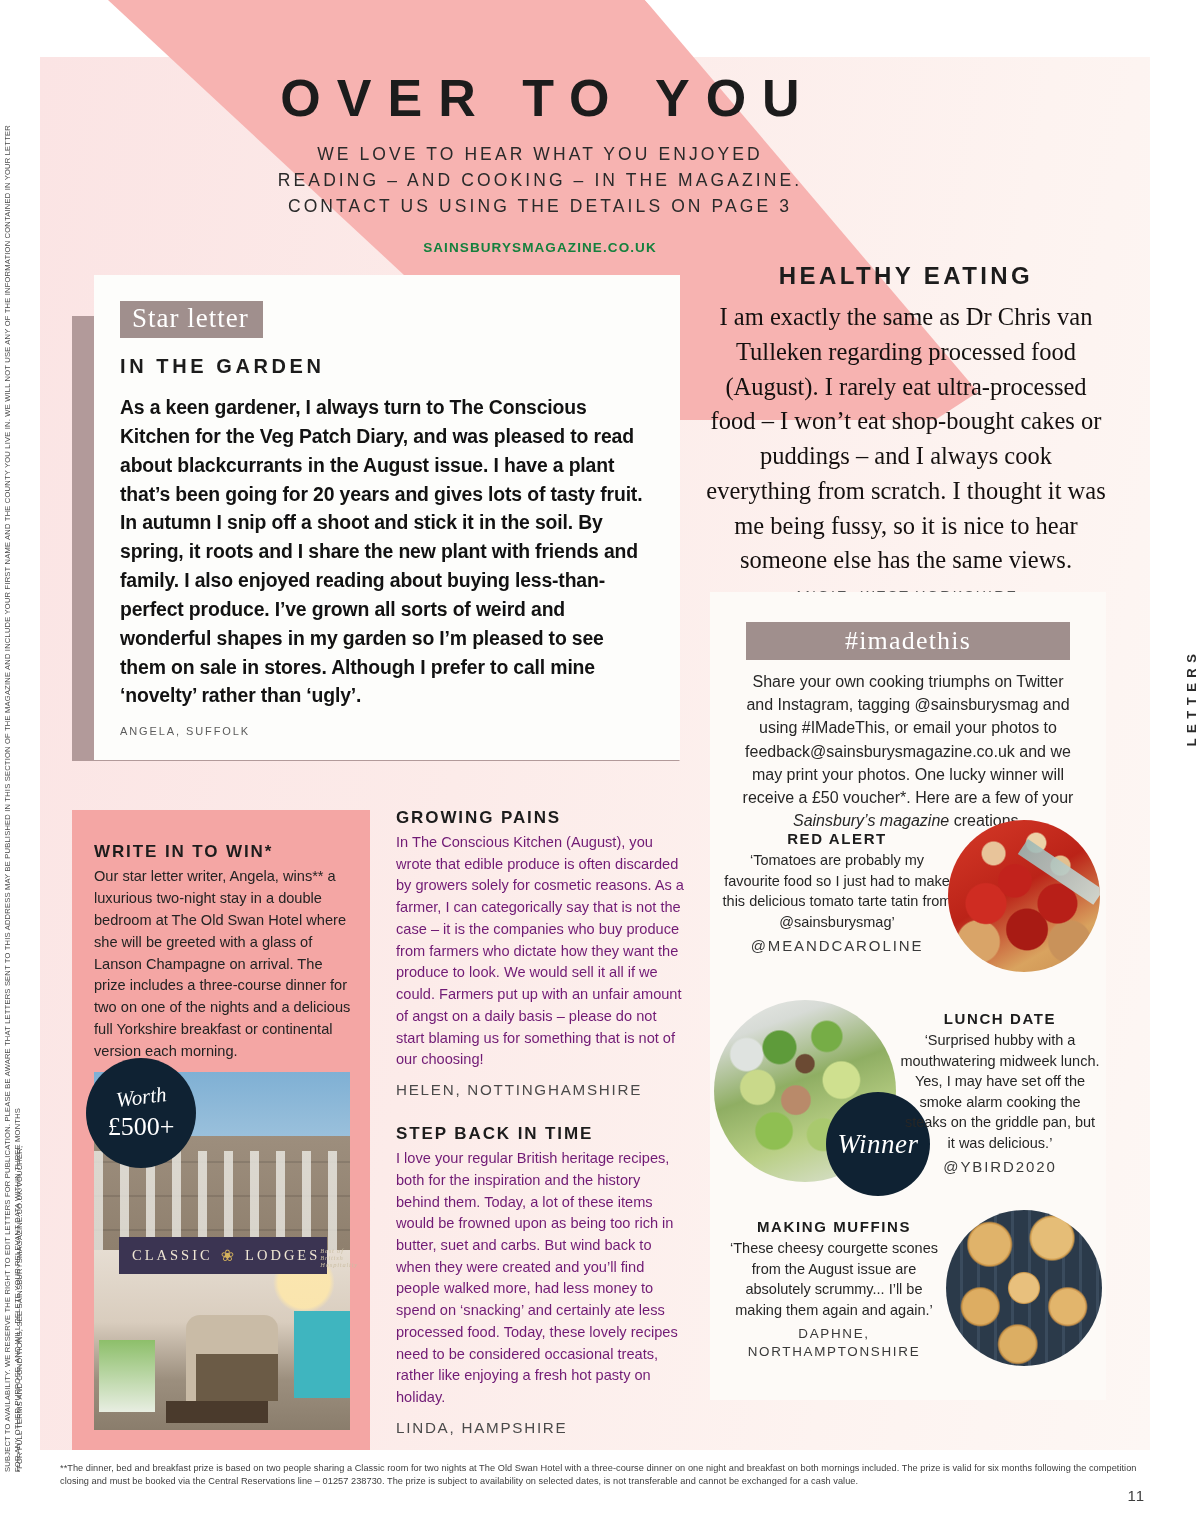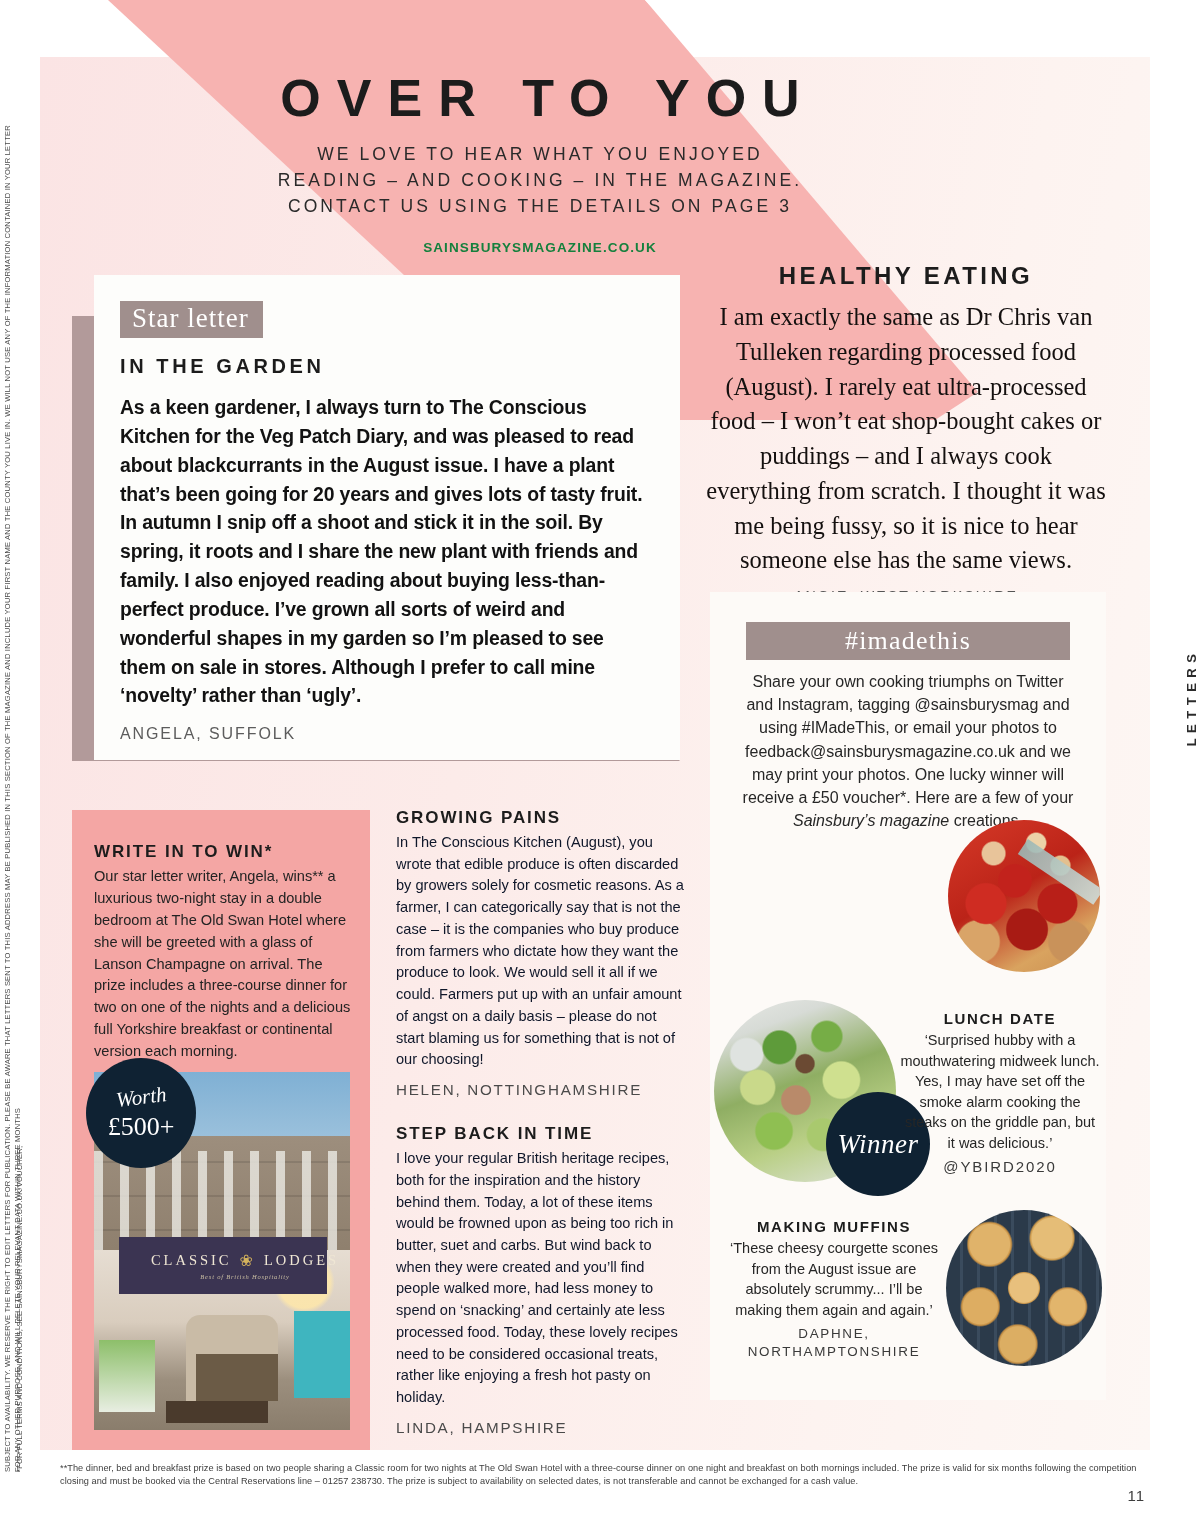--- a/index.html
+++ b/index.html
@@ -90,21 +90,21 @@
     padding:2px 14px 5px 12px; line-height:1.12;
   }
   .star-kicker{
     margin-top:17px; font-size:20px; font-weight:700; letter-spacing:3.6px; color:#1c1c1c;
   }
   .star-body{
     margin-top:15px; font-size:19.4px; font-weight:700; line-height:1.485;
     color:#121212; letter-spacing:-0.15px;
   }
   .star-attrib{
-    margin-top:15px; font-size:16px; letter-spacing:1.9px; color:#5c5c5c;
+    margin-top:15px; font-size:11px; letter-spacing:1.9px; color:#5c5c5c;
   }
 
   
   .healthy{
     position:absolute; left:706px; top:262px; width:400px; text-align:center;
   }
   .healthy h3{
     font-size:24px; font-weight:700; letter-spacing:3.4px; color:#1c1c1c;
   }
   .healthy .serif{
@@ -240,22 +240,22 @@
       radial-gradient(circle at 82% 18%, rgba(255,232,170,.85) 0 10%, transparent 12%),
       linear-gradient(180deg,#e6ddd2 0%,#d9cdbe 40%,#9c8f7e 72%,#8a7d6c 100%);
     overflow:hidden;
   }
   .hi-teal{ position:absolute; right:0; top:34%; width:22%; height:48%; background:#3fb5bf; }
   .hi-chair{ position:absolute; left:36%; top:36%; width:36%; height:48%; background:#c9bba6; border-radius:14px 14px 0 0; }
   .hi-sofa{ position:absolute; left:40%; top:58%; width:32%; height:26%; background:#6b5b46; }
   .hi-plant{ position:absolute; left:2%; top:50%; width:22%; height:40%; background:linear-gradient(180deg,#8dbf6a,#e8eee2); }
   .hi-table{ position:absolute; left:28%; bottom:4%; width:40%; height:12%; background:#4a3a2c; }
   .lodges-logo{
-    position:absolute; left:47px; top:427px; width:208px; height:57px;
-    background:#3b3452; display:flex; flex-direction:column;
+    position:absolute; left:47px; top:427px; width:208px; height:37px;
+    background:#3b3452; display:flex; 
     align-items:center; justify-content:center; color:#efe6d4;padding-left:44px;
   }
   .lodges-logo .ll-main{
     font-family:"Liberation Serif", serif; font-size:14.5px; letter-spacing:3px;
     display:flex; align-items:center; gap:8px;
   }
   .lodges-logo .ll-fleur{ color:#d3b15c; font-size:16px; }
   .lodges-logo .ll-sub{
     font-family:"Liberation Serif", serif; font-style:italic; font-size:6.5px;
     letter-spacing:.8px; color:#cbbfa4; margin-top:3px;
@@ -273,21 +273,21 @@
   .worth-badge .w2{
     font-family:"Liberation Serif", serif; font-size:26px; margin-top:6px;
   }
 
   
   .mid-col{ position:absolute; left:396px; top:808px; width:288px; }
   .mid-title{
     font-size:17px; font-weight:700; letter-spacing:1.9px; color:#1c1c1c;
     margin-bottom:4px;
   }
-  .mid-body{ font-size:14.6px; line-height:1.49; color:#0f172a; }
+  .mid-body{ font-size:14.6px; line-height:1.49; color:#701a75; }
   .mid-attrib{
     margin-top:10px; font-size:15.2px; letter-spacing:1.75px; color:#4a4a4a;
   }
   .mid-gap{ height:26px; }
 
   
   .footer-note{
     position:absolute; left:60px; top:1462px; width:1080px;
     font-size:9.2px; line-height:1.42; color:#3d3d3d; letter-spacing:.05px;
   }
@@ -344,20 +344,25 @@
   <div class="serif">I am exactly the same as Dr Chris van Tulleken regarding processed food (August). I rarely eat ultra-processed food – I won’t eat shop-bought cakes or puddings – and I always cook everything from scratch. I thought it was me being fussy, so it is nice to hear someone else has the same views.</div>
   <div class="attrib">ANGIE, WEST YORKSHIRE</div>
 </div>
 
 <div class="imt-panel">
   <div class="imt-badge">#imadethis</div>
   <div class="imt-intro">
     <span>Share your own cooking triumphs on Twitter and Instagram, tagging @sainsburysmag and using #IMadeThis, or email your photos to feedback@sainsburysmagazine.co.uk and we may print your photos. One lucky winner will receive a £50 voucher*. Here are a few of your </span><i>Sainsbury’s magazine</i><span> creations.</span>
   </div>
 
+  <div class="imt-entry" style="left:12px; top:238px; width:230px;">
+    <div class="imt-title">RED ALERT</div>
+    <div class="imt-quote">‘Tomatoes are probably my favourite food so I just had to make this delicious tomato tarte tatin from @sainsburysmag’</div>
+    <div class="imt-handle">@MEANDCAROLINE</div>
+  </div>
   <div class="photo-circle ph-tomato" style="left:238px; top:228px; width:152px; height:152px;"></div>
 
   <div class="photo-circle ph-salad" style="left:4px; top:408px; width:182px; height:182px;"></div>
   <div class="winner-badge" style="left:116px; top:500px;">
     <span>Winner</span>
   </div>
   <div class="imt-entry" style="left:190px; top:418px; width:200px;">
     <div class="imt-title">LUNCH DATE</div>
     <div class="imt-quote">‘Surprised hubby with a mouthwatering midweek lunch. Yes, I may have set off the smoke alarm cooking the steaks on the griddle pan, but it was delicious.’</div>
     <div class="imt-handle">@YBIRD2020</div>

